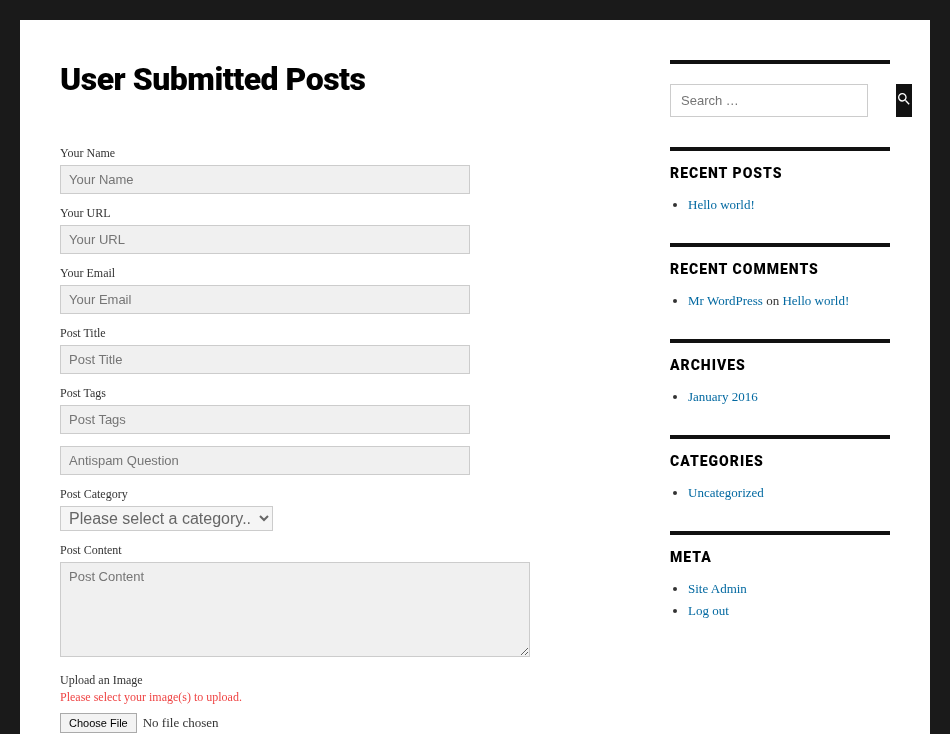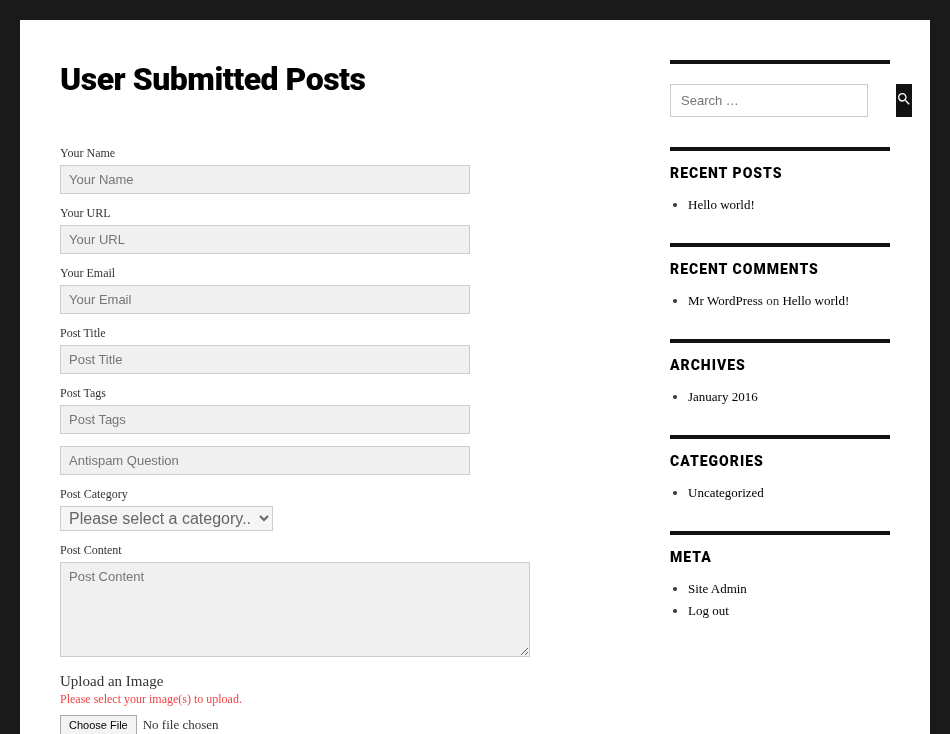--- a/index.html
+++ b/index.html
@@ -9,31 +9,31 @@
 .sidebar { width: 220px; }
 h1 { font-size: 32px; font-weight: 900; letter-spacing: -0.5px; margin-bottom: 48px; }
 .field { margin-bottom: 12px; }
 .field label { display: block; font-size: 12px; color: #333; margin-bottom: 4px; font-family: Georgia, serif; }
 .field input[type="text"], .field textarea {
   width: 410px; padding: 6px 8px; font-size: 13px; border: 1px solid #ccc;
   background: #f0f0f0; color: #888; font-family: Arial, sans-serif;
 }
 .field textarea { width: 470px; height: 95px; resize: both; }
 .field select { font-size: 16px; padding: 2px 4px; border: 1px solid #ccc; background: #f5f5f5; color: #666; }
-.upload-label { font-size: 15px; font-family: Georgia, serif; color: #333; margin-bottom: 2px; }
+.upload-label { font-size: 12px; font-family: Georgia, serif; color: #333; margin-bottom: 2px; }
 .upload-desc { font-size: 12px; font-family: Georgia, serif; color: #ef4444; margin-bottom: 8px; }
 .file-row { display: flex; align-items: center; gap: 6px; margin-bottom: 8px; }
 .choose-btn { font-size: 11px; padding: 3px 8px; border: 1px solid #aaa; background: #f3f3f3; border-radius: 0; cursor: pointer; }
 .file-status { font-size: 13px; font-family: Georgia, serif; color: #333; }
 .widget { margin-bottom: 30px; }
 .widget-border { border-top: 4px solid #111; padding-top: 14px; }
 .widget h2 { font-size: 14px; font-weight: 900; letter-spacing: 1px; margin-bottom: 16px; }
 .widget ul { list-style: disc; padding-left: 18px; }
 .widget li { font-size: 13px; color: #333; margin-bottom: 6px; font-family: Georgia, serif; }
-.widget a { color: #000000; text-decoration: none; }
+.widget a { color: #0369a1; text-decoration: none; }
 .search-row { display: flex; border-top: 4px solid #111; padding-top: 20px; margin-bottom: 30px; gap: 28px; }
 .search-input { flex: 1; padding: 8px 10px; font-size: 13px; border: 1px solid #ccc; color: #888; }
 .search-btn { width: 36px; background: #111; border: none; display: flex; align-items: center; justify-content: center; cursor: pointer; }
 .search-btn svg { width: 16px; height: 16px; fill: #fff; }
 .on-text { color: #333; }
 </style>
 </head>
 <body>
 
 <div class="page">

